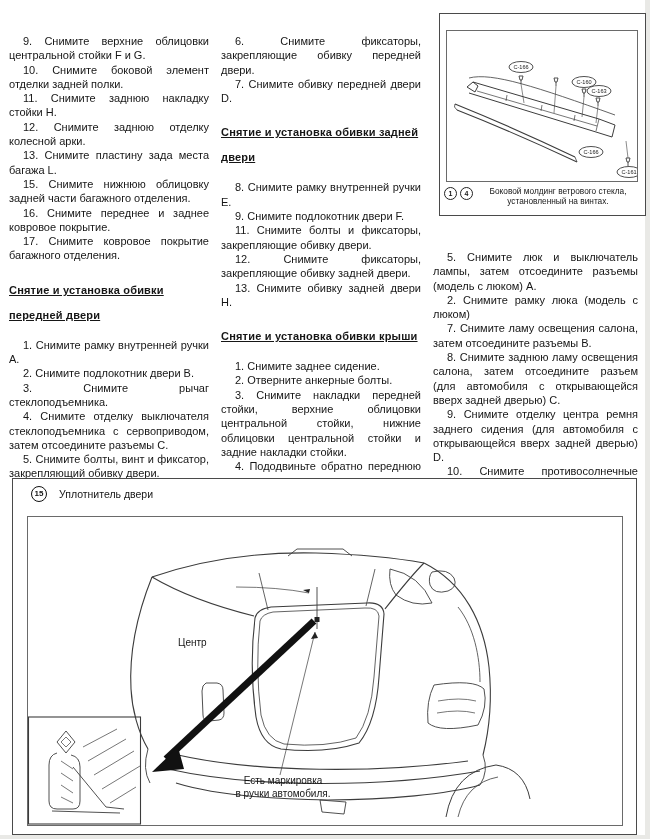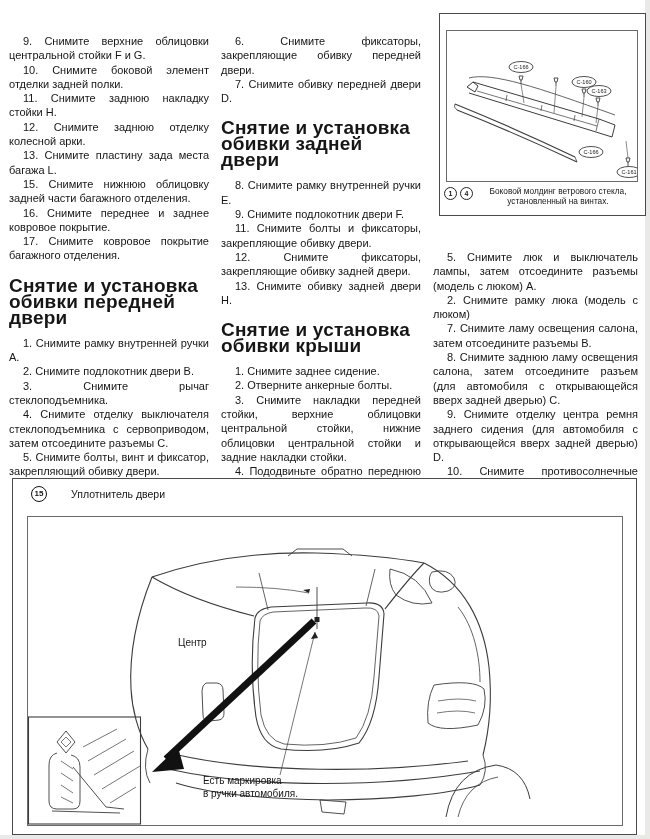--- a/index.html
+++ b/index.html
@@ -19,24 +19,25 @@
   #col1{left:9px;width:200px;}
   #col2{left:221px;width:200px;}
   #col3{left:433px;width:205px;top:0;}
   .col p.item{
     margin:0;
     font-size:11px;line-height:14.3px;
     text-indent:14px;
     text-align:justify;
   }
   .col h3.head{
-    font-size:19px;line-height:16px;
+    font-size:11px;line-height:25px;
     font-weight:bold;
     margin:15px 0 10px 0;
     letter-spacing:0.2px;
+    text-decoration:underline;
   }
   #col3 .items3{position:absolute;left:0;top:224px;width:205px;}
 
   
   .fig1{
     position:absolute;left:439px;top:13px;width:205px;height:201px;
     border:1.4px solid #4a4a4a;
     background:#fff;
   }
   .fig1-inner{
@@ -55,37 +56,37 @@
   .fig1-caption .cap-text{
     font-size:8.3px;line-height:10px;text-align:center;flex:1;
   }
 
   
   .fig2{
     position:absolute;left:12px;top:478px;width:623px;height:355px;
     border:1.6px solid #4a4a4a;background:#fff;
   }
   .fig2-header{
-    position:absolute;left:18px;top:7px;display:flex;align-items:center;gap:24px;
+    position:absolute;left:18px;top:7px;display:flex;align-items:center;gap:12px;
   }
   .circ-num-lg{
     display:inline-block;width:14px;height:14px;border:1.4px solid #111;
     border-radius:50%;font-size:8px;line-height:14px;text-align:center;font-weight:bold;
   }
   .fig2-title{font-size:10.5px;}
   .fig2-inner{
     position:absolute;left:14px;top:37px;width:594px;height:308px;
     border:1px solid #6a6a6a;
   }
   .fig2-label-center{
     position:absolute;left:150px;top:80px;font-size:10px;margin-top:40px;
   }
   .fig2-label-marking{
     position:absolute;left:175px;top:258px;width:160px;
-    font-size:10px;line-height:12.5px;text-align:left;
+    font-size:10px;line-height:12.5px;text-align:center;
   }
   svg{display:block;}
   svg text{font-family:"Liberation Sans","DejaVu Sans",sans-serif;}
 </style>
 </head>
 <body>
 
 <div class="page">
 
   <div class="col" id="col1">

